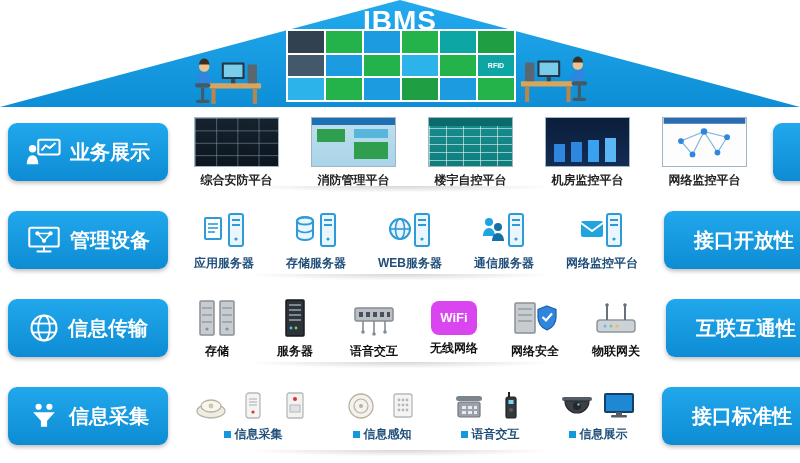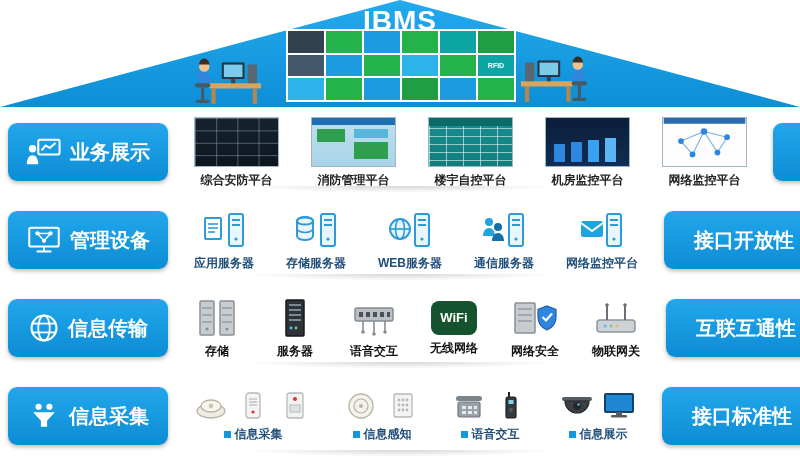--- a/index.html
+++ b/index.html
@@ -67,21 +67,21 @@
   .t4{background:
       linear-gradient(#2e86de,#2e86de) 8px 26px/11px 18px no-repeat,
       linear-gradient(#2e86de,#2e86de) 25px 24px/11px 20px no-repeat,
       linear-gradient(#3aa0f0,#3aa0f0) 42px 22px/11px 22px no-repeat,
       linear-gradient(#5bb6f5,#5bb6f5) 59px 20px/11px 24px no-repeat,
       linear-gradient(#0b1e3a,#122c52);}
   .t5{background:#fdfdfd;padding:0;display:block;}
   .t5 svg{display:block;width:100%;height:100%;}
 
   
-  .wifi-chip{width:46px;height:34px;background:#14532d;border-radius:8px;color:#fff;
+  .wifi-chip{width:46px;height:34px;background:#d946ef;border-radius:8px;color:#fff;
       font-weight:bold;font-size:13px;display:flex;align-items:center;justify-content:center;}
 
   
   .group-icons{display:flex;align-items:flex-end;gap:8px;}
 </style>
 </head>
 <body>
 
 <svg width="0" height="0" style="position:absolute" aria-hidden="true">
   <defs>

